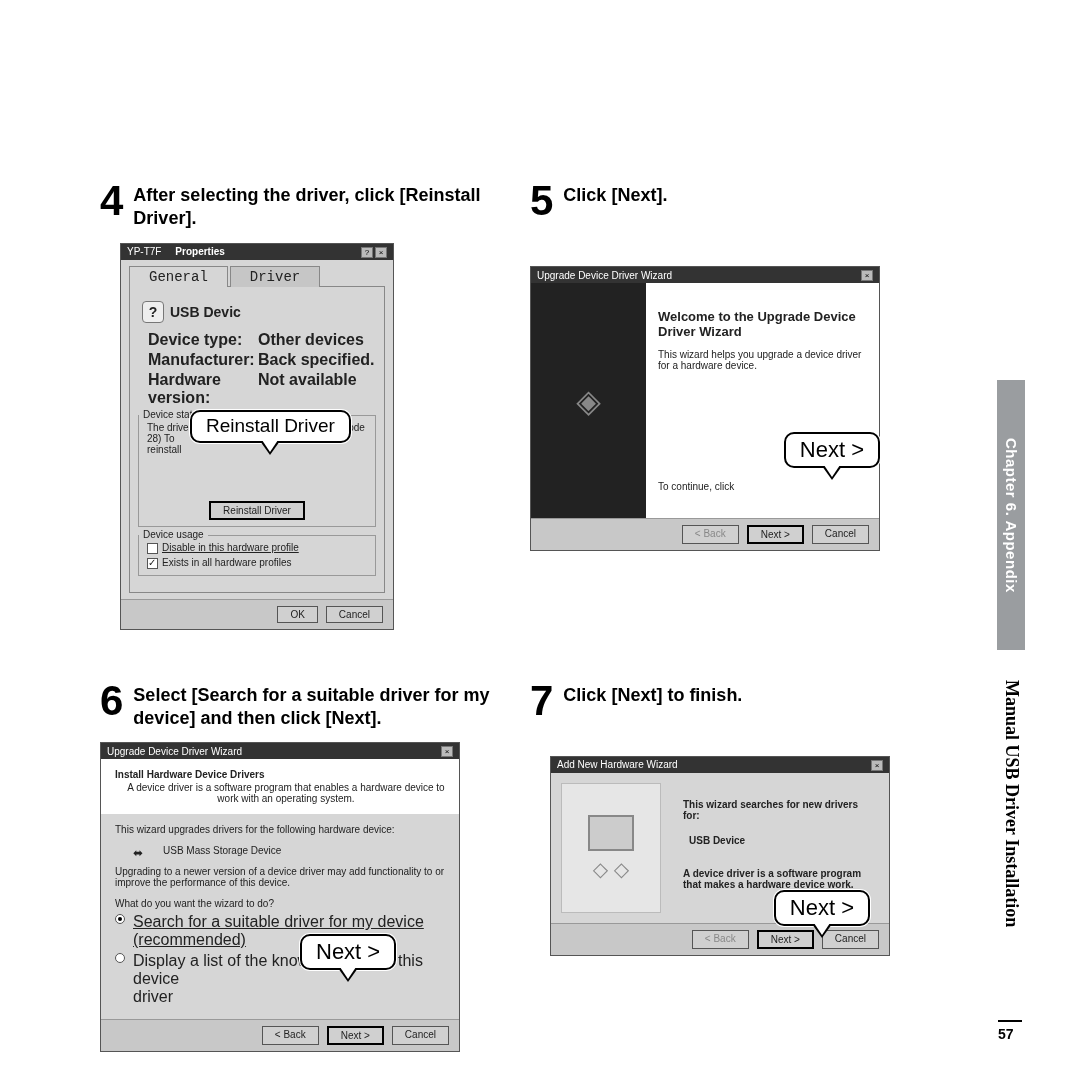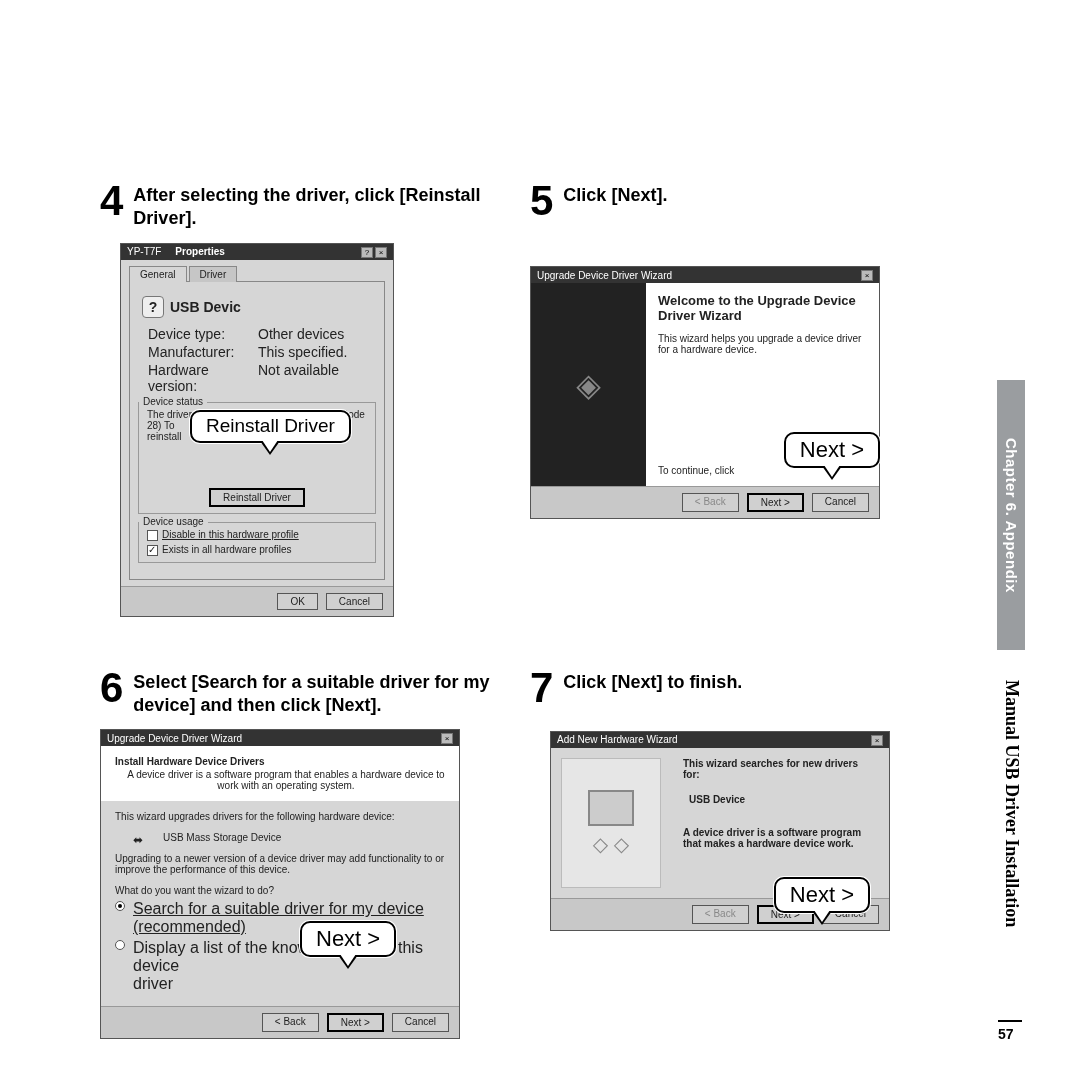--- a/index.html
+++ b/index.html
@@ -15,40 +15,40 @@
   .step-block { position: relative; }
   .step-head { display: flex; align-items: flex-start; gap: 10px; margin-bottom: 12px; }
   .step-num { font: bold 42px/1 Arial; }
   .step-text { font: bold 18px/1.3 Arial; padding-top: 4px; }
   
   .dlg { background:#c8c8c8; border:1px solid #555; font-size:9px; color:#222; }
   .dlg-title { background:#333; color:#fff; padding:2px 6px; font-size:10px; display:flex; justify-content:space-between; align-items:center;}
   .title-btns span{display:inline-block;width:12px;height:11px;background:#bbb;border:1px solid #777;margin-left:2px;font-size:8px;line-height:9px;text-align:center;color:#000;}
   .dlg-body { padding:6px 8px; background:#d6d6d6; }
   .tab-row { display:flex; gap:2px; margin-bottom:-1px;}
-  .tab{background:#d6d6d6;border:1px solid #888;border-bottom:none;padding:2px 10px;font-size:10px;}
+  .tab{background:#d6d6d6;border:1px solid #888;border-bottom:none;padding:2px 19px;font-size:14px;font-family:Liberation Mono, monospace;}
   .tab.inactive{background:#c6c6c6;}
   .panel{background:#d6d6d6;border:1px solid #888;padding:8px;}
   .dev-line{font-size:14px;font-weight:bold;margin:6px 0 8px 4px;display:flex;align-items:center;gap:6px;}
   .qmark{width:22px;height:22px;border:1px solid #777;border-radius:4px;display:flex;align-items:center;justify-content:center;font-size:14px;background:#eee;}
-  .kv{display:flex;font-size:14px;margin:2px 0 2px 10px;}
+  .kv{display:flex;font-size:16px;margin:2px 0 2px 10px;font-weight:bold;}
   .kv .k{width:110px;}
   .fieldset{border:1px solid #999;margin:8px 0;padding:6px 8px;font-size:10px;position:relative;}
   .fieldset .legend{position:absolute;top:-7px;left:0;background:#d6d6d6;padding:0 4px;}
   .btn{background:#d0d0d0;border:1px solid #555;padding:2px 12px;font-size:10px;display:inline-block;}
   .btn.disabled{color:#888;}
   .btn.bold{border:2px solid #000;}
   .footer-btns{display:flex;justify-content:flex-end;gap:8px;padding:6px 10px;background:#c8c8c8;border-top:1px solid #999;}
   .callout{position:absolute;background:#fff;border:2px solid #000;border-radius:10px;padding:4px 14px;font:19px/1.1 Arial;box-shadow:0 0 0 1px #fff;}
   .callout.big{font-size:22px;}
   .callout-arrow{position:absolute;width:0;height:0;border-left:10px solid transparent;border-right:10px solid transparent;border-top:14px solid #000;}
   .callout-arrow::after{content:"";position:absolute;left:-8px;top:-15px;width:0;height:0;border-left:8px solid transparent;border-right:8px solid transparent;border-top:12px solid #fff;}
   .wiz-body{display:flex;background:#fff;}
   .wiz-left{width:115px;background:#222;min-height:180px;display:flex;align-items:center;justify-content:center;color:#888;font-size:32px;}
-  .wiz-right{flex:1;padding:10px 12px;font-size:10px;}
+  .wiz-right{flex:1;padding:26px 12px;font-size:10px;}
   .wiz-right h3{font-size:13px;font-weight:bold;margin-bottom:10px;}
   .radio-row{display:flex;align-items:flex-start;gap:8px;margin:3px 0;font-size:16px;}
   .radio{width:10px;height:10px;border:1px solid #555;border-radius:50%;background:#fff;flex:none;margin-top:1px;}
   .radio.on::after{content:"";display:block;width:4px;height:4px;background:#000;border-radius:50%;margin:2px;}
   .chk{width:11px;height:11px;border:1px solid #555;background:#fff;display:inline-block;vertical-align:middle;margin-right:4px;position:relative;}
   .chk.on::after{content:"✓";position:absolute;left:0;top:-2px;font-size:10px;}
   
   .side-tab{position:absolute;right:55px;top:380px;width:28px;height:270px;background:#9a9da0;display:flex;align-items:center;justify-content:center;}
   .side-tab span{writing-mode:vertical-rl;color:#fff;font:bold 15px Arial;letter-spacing:0.5px;}
   .side-label{position:absolute;right:58px;top:680px;writing-mode:vertical-rl;font:bold 18px Georgia, 'Times New Roman', serif;}
@@ -84,21 +84,21 @@
             <div class="dev-line">
                 <span class="qmark">?</span>
                 <span>USB Devic</span>
               </div>
             <div class="kv">
                 <span class="k">Device type:</span>
                 <span>Other devices</span>
               </div>
             <div class="kv">
                 <span class="k">Manufacturer:</span>
-                <span>This specified.</span>
+                <span>Back specified.</span>
               </div>
             <div class="kv">
                 <span class="k">Hardware version:</span>
                 <span>Not available</span>
               </div>
             <div class="fieldset">
               <span class="legend">Device status</span>
               <div>The drivers for this device are not installed (Code 28) To</div>
               <div>reinstall</div>
               <div style="text-align:center;margin-top:46px;">
@@ -188,21 +188,21 @@
       </div>
       <div class="callout big" style="left:200px;top:254px;">Next &gt;</div>
       <div class="callout-arrow" style="left:238px;top:288px;"></div>
     </div>
 
     <div class="step-block">
       <div class="step-head">
         <div class="step-num">7</div>
         <div class="step-text">Click [Next] to finish.</div>
       </div>
-      <div class="dlg" style="width:340px;margin-left:20px;margin-top:22px;position:relative;">
+      <div class="dlg" style="width:340px;margin-left:20px;margin-top:34px;position:relative;">
         <div class="dlg-title">
           <span>Add New Hardware Wizard</span>
           <span class="title-btns"><span>×</span></span>
         </div>
         <div class="wiz-body" style="background:#d6d6d6;">
           <div style="padding:10px;">
             <div class="hw-img">
               <div class="monitor"></div>
               <div style="font-size:20px;">◇ ◇</div>
             </div>

